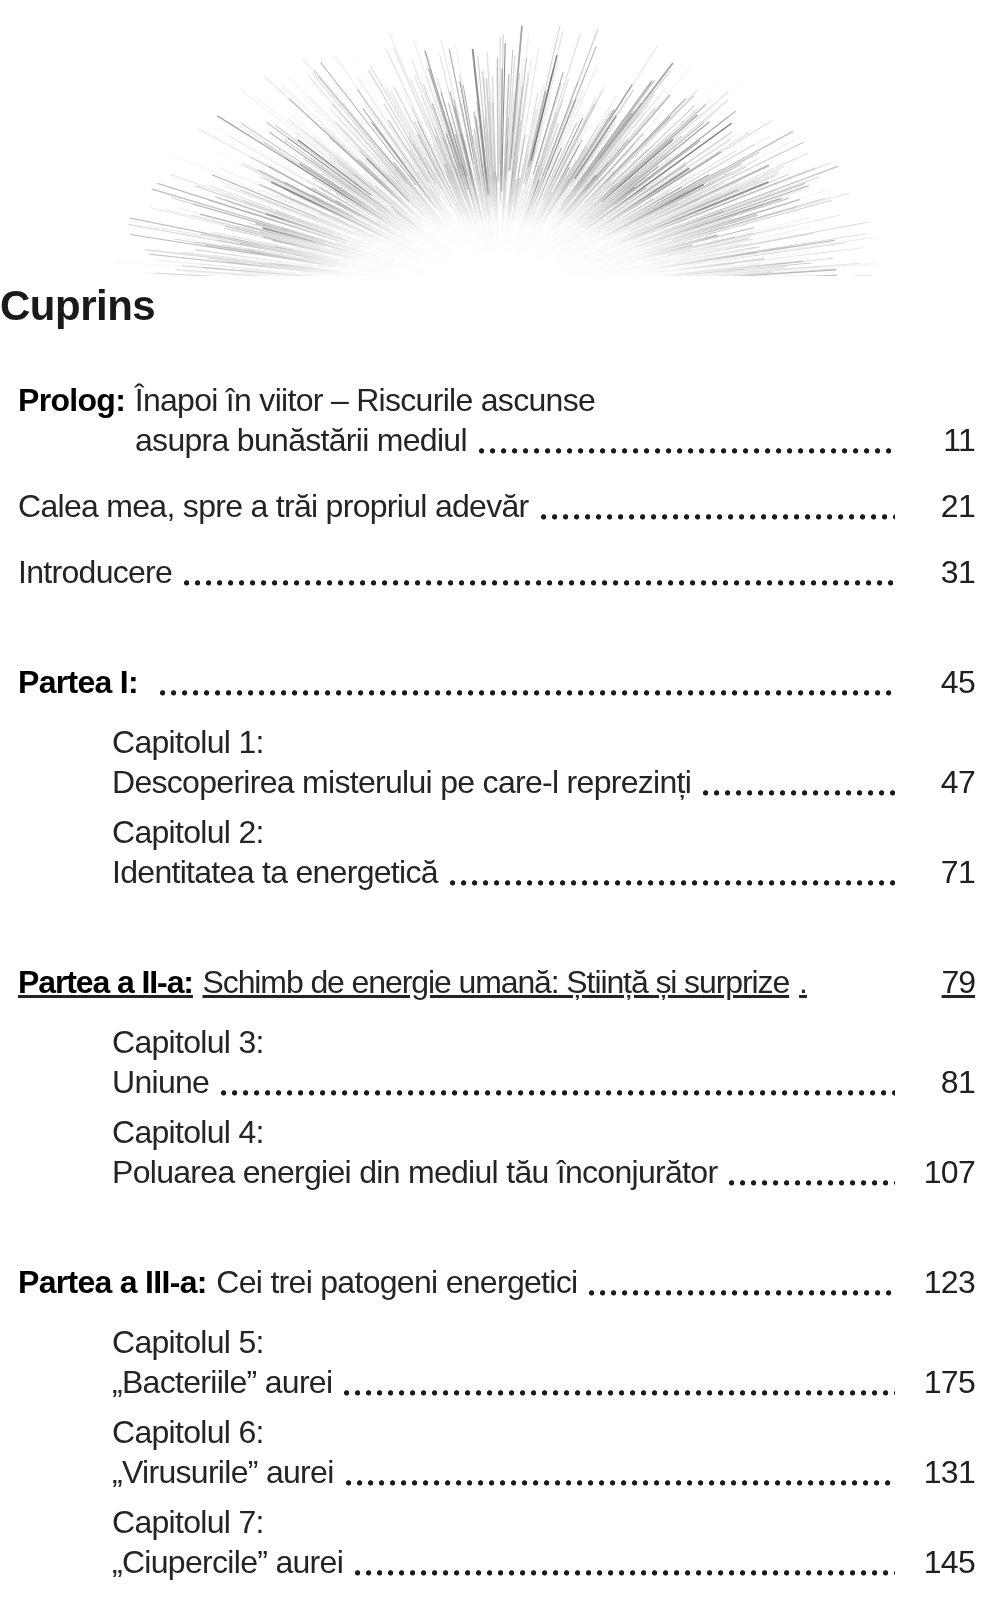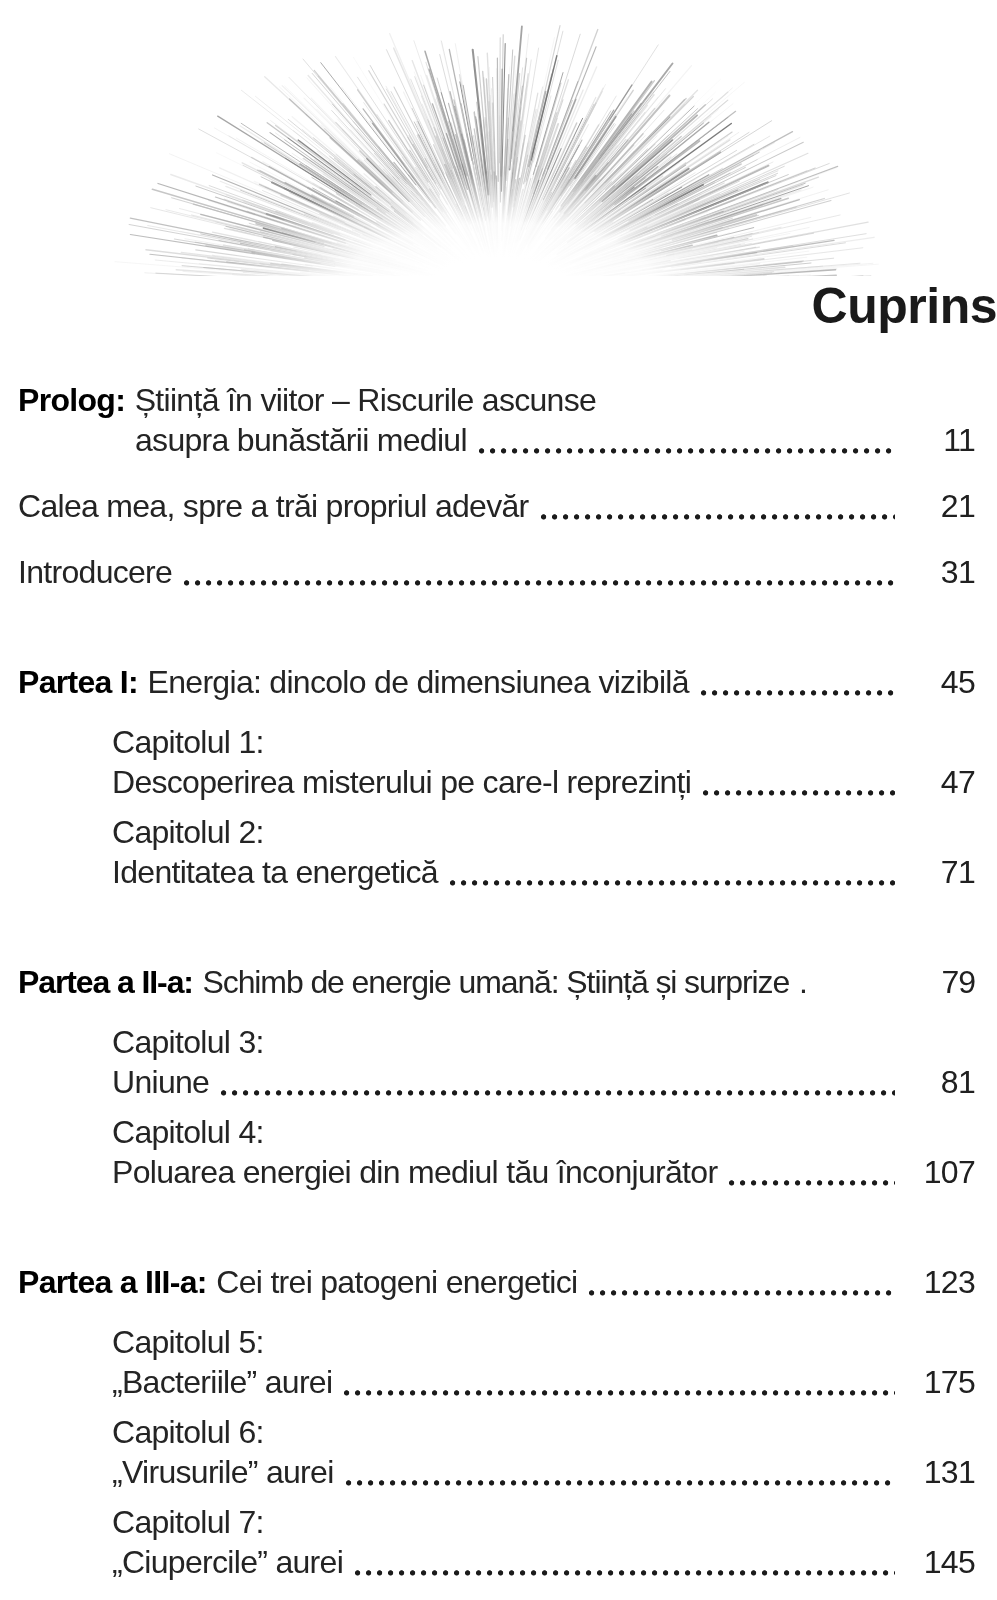--- a/index.html
+++ b/index.html
@@ -17,42 +17,42 @@
   .burst svg { display: block; width: 880px; height: 256px; }
   .burst::after {
     content: '';
     position: absolute; inset: 0;
     background: radial-gradient(ellipse 46% 62% at 50% 103%,
       #ffffff 16%, rgba(255,255,255,0.92) 38%, rgba(255,255,255,0.55) 52%, rgba(255,255,255,0) 70%);
     pointer-events: none;
   }
 
   .title {
-    text-align: right;
-    font-size: 50px;
+    text-align: left;
+    font-size: 42px;
     font-weight: 700;
     color: #1a1a1a;
     letter-spacing: -0.5px;
     margin: 2px 0 12px 0;
     line-height: 56px;
   }
 
   .toc { padding: 0 22px 0 18px; margin-top: 46px; }
 
   .row {
     display: flex;
     align-items: baseline;
     font-size: 32px;
     line-height: 40px;
     letter-spacing: -0.7px;
     color: #242424;
   }
   .row .bold { font-weight: 700; color: #000; margin-right: 0.30em; white-space: nowrap; }
   .row .rest { white-space: nowrap; }
-  .row.tight { letter-spacing: -1.1px; }
+  .row.tight { letter-spacing: -1.1px; text-decoration: underline; }
 
   .indent1 { padding-left: 94px; }
   .indent2 { padding-left: 117px; }
 
   .mt-entry   { margin-top: 26px; }
   .mt-section { margin-top: 70px; }
   .mt-chfirst { margin-top: 20px; }
   .mt-ch      { margin-top: 10px; text-align: center; }
 
   .dots {
@@ -1228,21 +1228,21 @@
         <line x1="436.8" y1="225.2" x2="426.9" y2="83.4" stroke="rgb(235,235,235)" stroke-width="0.89" stroke-opacity="0.35" stroke-linecap="round"></line>
       </svg>
   </div>
 
   <div class="title">Cuprins</div>
 
   <div class="toc">
 
     <div class="row">
       <span class="bold">Prolog:</span>
-      <span class="rest">Știință în viitor – Riscurile ascunse</span>
+      <span class="rest">Înapoi în viitor – Riscurile ascunse</span>
     </div>
     <div class="row indent2">
       <span class="rest">asupra bunăstării mediul</span>
       <span class="dots"></span>
       <span class="pg">11</span>
     </div>
 
     <div class="row mt-entry">
       <span class="rest">Calea mea, spre a trăi propriul adevăr</span>
       <span class="dots"></span>
@@ -1250,21 +1250,20 @@
     </div>
 
     <div class="row mt-entry">
       <span class="rest">Introducere</span>
       <span class="dots"></span>
       <span class="pg">31</span>
     </div>
 
     <div class="row mt-section">
       <span class="bold">Partea I:</span>
-      <span class="rest">Energia: dincolo de dimensiunea vizibilă</span>
       <span class="dots"></span>
       <span class="pg">45</span>
     </div>
 
     <div class="row indent1 mt-chfirst">
       <span class="rest">Capitolul 1:</span>
     </div>
     <div class="row indent1">
       <span class="rest">Descoperirea misterului pe care-l reprezinți</span>
       <span class="dots"></span>

